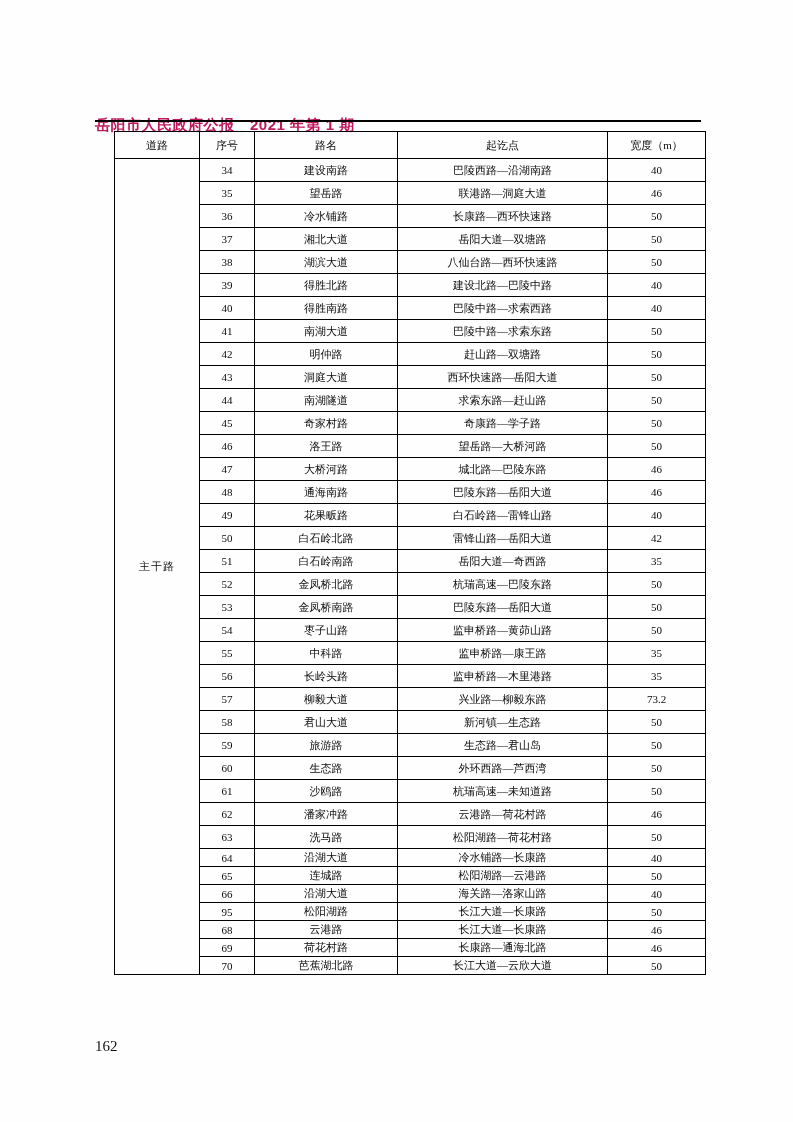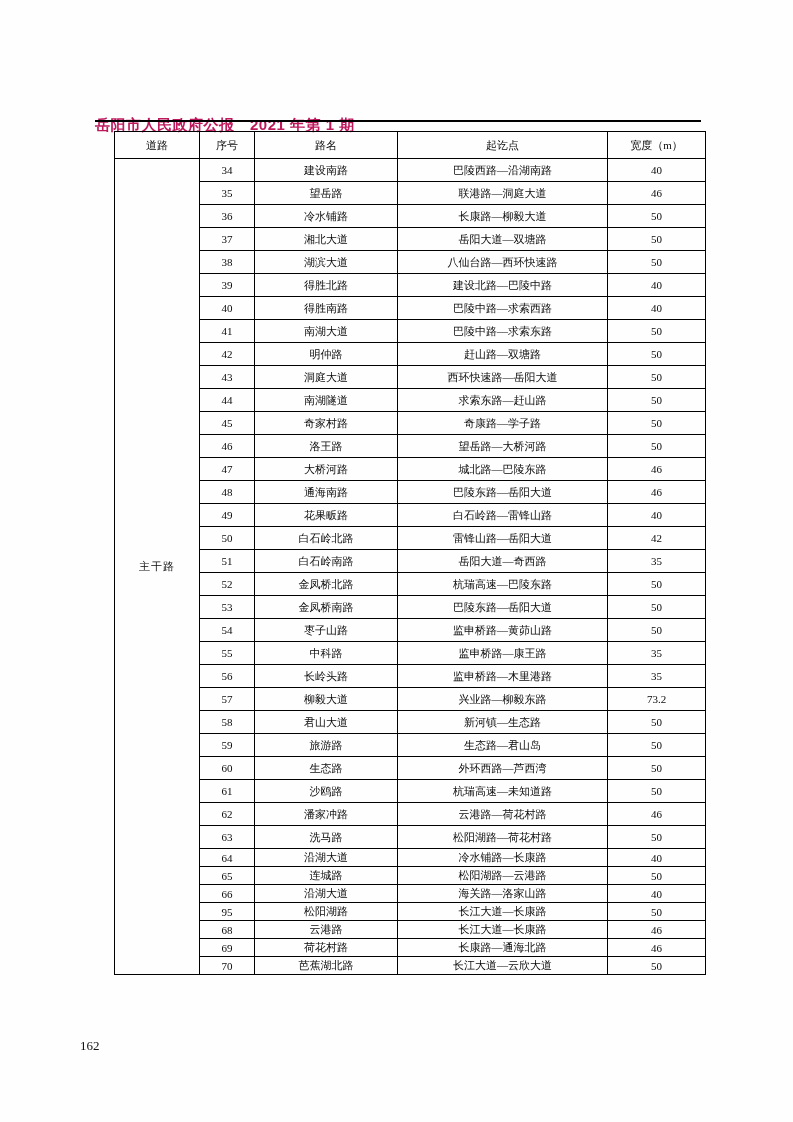--- a/index.html
+++ b/index.html
@@ -53,23 +53,23 @@
     overflow: hidden;
     white-space: nowrap;
   }
   .road-table thead tr { height: 27px; }
   .road-table tbody tr { height: 23px; }
   
   .road-table tbody tr:nth-child(n+31) { height: 18px; }
   .road-table td.cat-cell { letter-spacing: 1px; }
   .page-number {
     position: absolute;
-    left: 80px;
+    left: 95px;
     top: 1038px;
-    font-size: 13px;
+    font-size: 15px;
     color: #111;
   }
 </style>
 </head>
 <body>
 
 <div class="page">
 
   <div class="doc-header">岳阳市人民政府公报　2021 年第 1 期</div>
 
@@ -102,21 +102,21 @@
         </tr>
         <tr>
           <td>35</td>
           <td>望岳路</td>
           <td>联港路—洞庭大道</td>
           <td>46</td>
         </tr>
         <tr>
           <td>36</td>
           <td>冷水铺路</td>
-          <td>长康路—柳毅大道</td>
+          <td>长康路—西环快速路</td>
           <td>50</td>
         </tr>
         <tr>
           <td>37</td>
           <td>湘北大道</td>
           <td>岳阳大道—双塘路</td>
           <td>50</td>
         </tr>
         <tr>
           <td>38</td>

